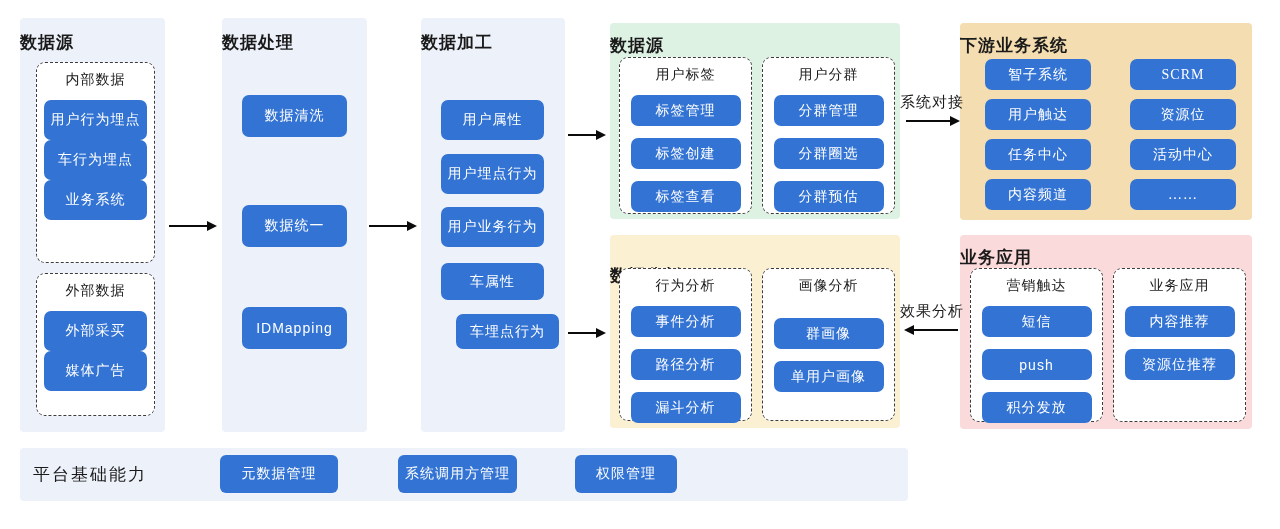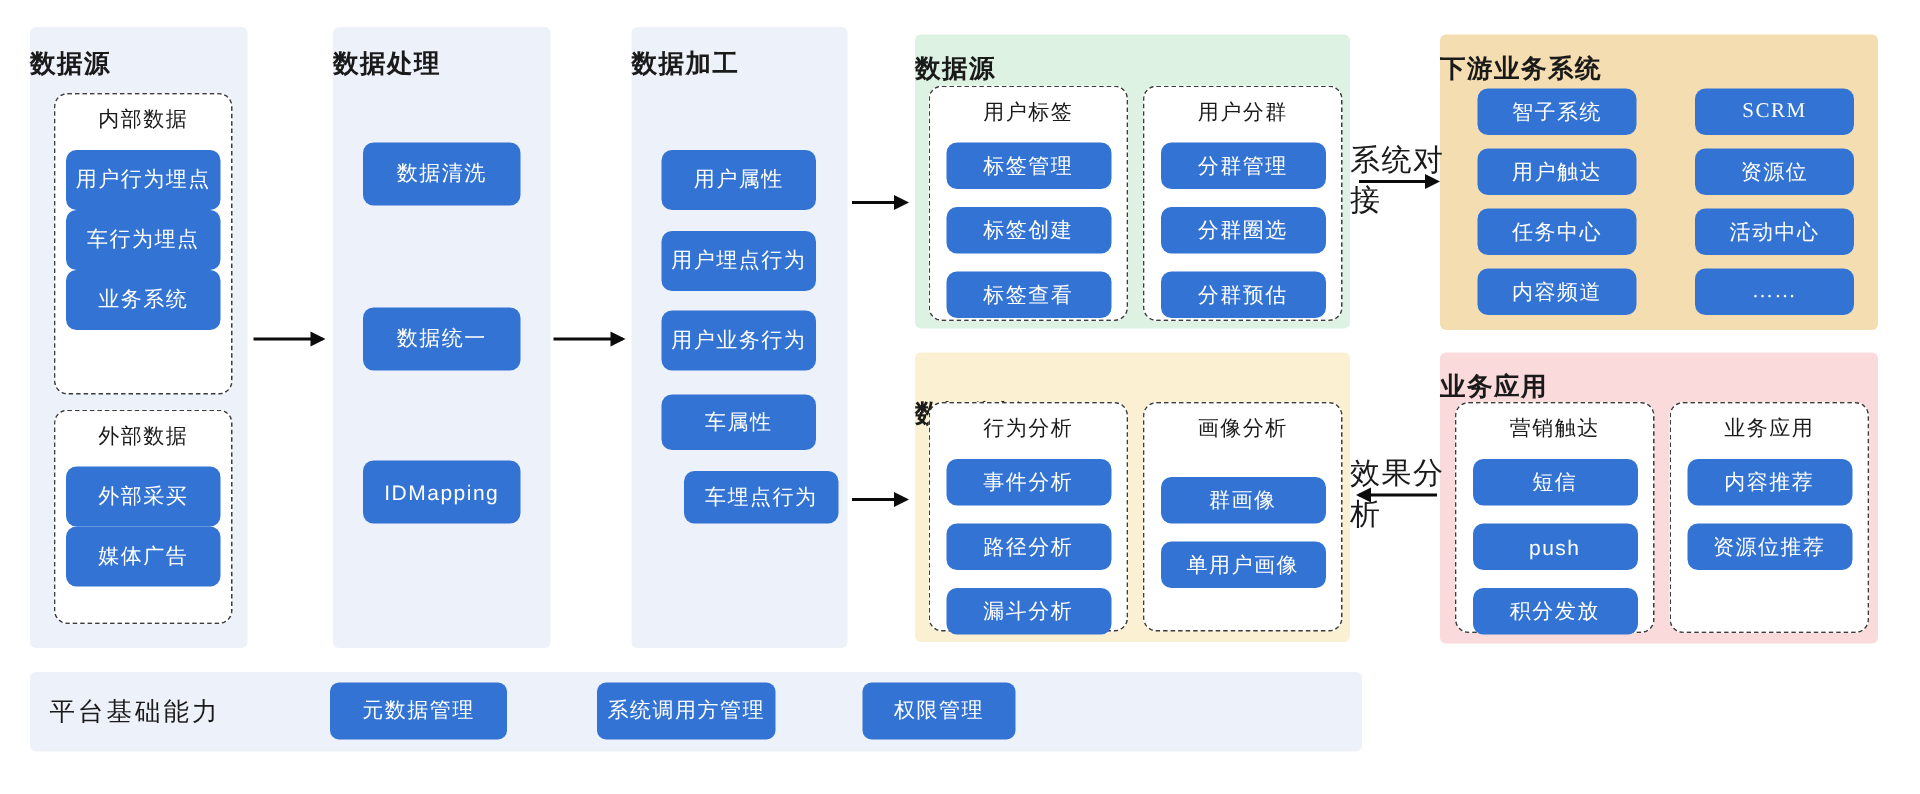--- a/index.html
+++ b/index.html
@@ -38,21 +38,21 @@
   .arrow.right::after{
     content:"";position:absolute;right:-2px;top:-6px;width:0;height:0;
     border-top:5px solid transparent;border-bottom:5px solid transparent;
     border-left:10px solid var(--arrow,#0b0b0b);
   }
   .arrow.left::after{
     content:"";position:absolute;left:-2px;top:-6px;width:0;height:0;
     border-top:5px solid transparent;border-bottom:5px solid transparent;
     border-right:10px solid var(--arrow,#0b0b0b);
   }
-  .flow-label{position:absolute;font-size:20px;width:64px;text-align:left;color:var(--ink,#1a1a1a);letter-spacing:1px;}
+  .flow-label{position:absolute;font-size:15px;width:64px;text-align:center;color:var(--ink,#1a1a1a);letter-spacing:1px;}
   .footer-title{
     position:absolute;left:13px;top:0;height:53px;line-height:53px;
     font-size:17px;font-weight:400;letter-spacing:2px;text-align:center;
   }
   .f-node{height:38px;border-radius:6px;top:7px;}
   .spacer-top{margin-top:12px;}
 </style>
 </head>
 <body>
 

